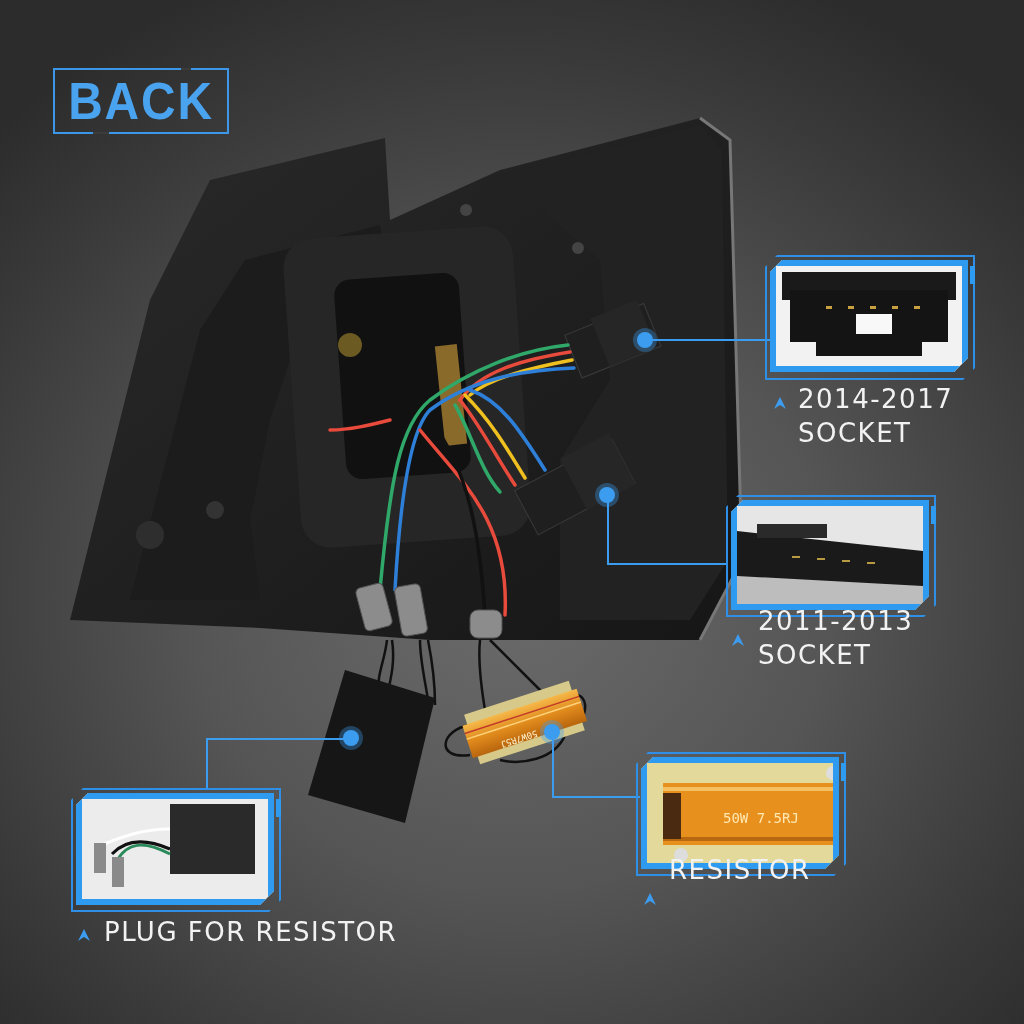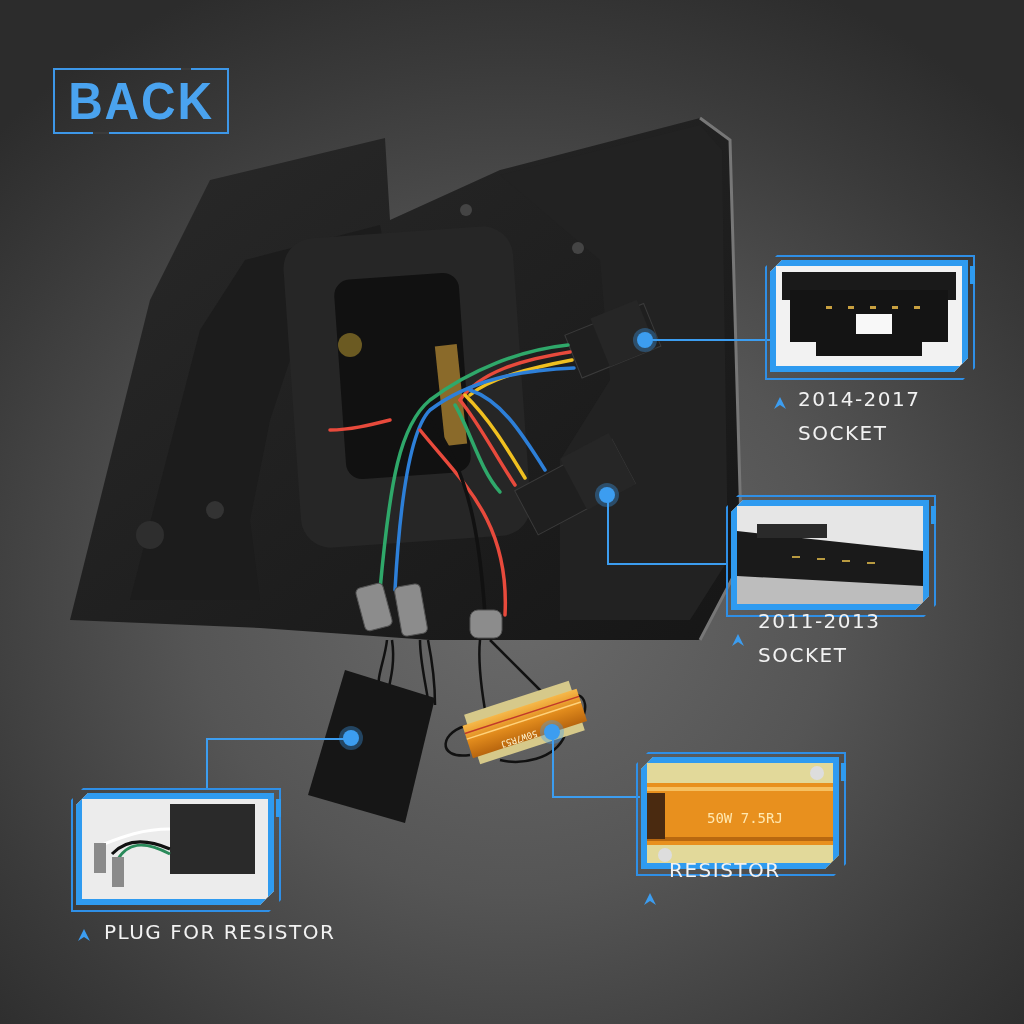--- a/index.html
+++ b/index.html
@@ -18,21 +18,21 @@
     color: #4aa3ef; font-family: "Liberation Sans", sans-serif; font-weight: bold; font-size: 52px; letter-spacing: 2px; transform: scaleX(0.92); }
 
   
   .lamp { left: 0; top: 0; width: 1024px; height: 1024px; }
 
   
   .callout-outer { border: 2px solid #2f8fe6; box-sizing: border-box; clip-path: polygon(12px 0, 100% 0, 100% calc(100% - 12px), calc(100% - 12px) 100%, 0 100%, 0 12px); }
   .callout-inner { border: 6px solid #2f9bf0; box-sizing: border-box; clip-path: polygon(12px 0, 100% 0, 100% calc(100% - 14px), calc(100% - 14px) 100%, 0 100%, 0 12px); overflow: hidden; }
   .tab-mark { width: 5px; height: 18px; background: #2f9bf0; }
 
-  .label { color: #f2f2f2; font-family: "DejaVu Sans", sans-serif; font-size: 20px; letter-spacing: 1.5px; line-height: 34px; }
+  .label { color: #f2f2f2; font-family: "DejaVu Sans", sans-serif; font-size: 26px; letter-spacing: 1.5px; line-height: 34px; }
   .chev { width: 16px; height: 16px; }
 
   .dot { width: 16px; height: 16px; border-radius: 50%; background: #3c9df0; box-shadow: 0 0 0 4px rgba(60,157,240,0.35); }
   .line { background: #3c9df0; }
 </style>
 </head>
 <body>
 
 <div class="abs back-frame">
   <div class="gap-top"></div>
@@ -175,21 +175,21 @@
 <div class="abs tab-mark" style="left:931px; top:506px;"></div>
 <svg class="abs chev" style="left:730px; top:631px;" viewBox="0 0 16 16">
     <path d="M2 15 L8 3 L14 15 L8 11 Z" fill="#3c9df0"></path>
   </svg>
 <div class="abs label" style="left:758px; top:604px;">
   <div>2011-2013</div>
     <div>SOCKET</div>
 </div>
 
 <div class="abs callout-outer" style="left:636px; top:752px; width:210px; height:124px;"></div>
-<div class="abs callout-inner" style="left:641px; top:757px; width:198px; height:112px; background:#e2d99a;">
+<div class="abs callout-inner" style="left:641px; top:757px; width:198px; height:112px; background:#e2d99a;padding-left:16px;">
   <svg width="186" height="100" viewBox="0 0 186 100">
     <rect x="0" y="20" width="186" height="62" fill="#e8901e"></rect>
     <rect x="0" y="24" width="186" height="4" fill="#f6c060"></rect>
     <rect x="0" y="74" width="186" height="4" fill="#b86810"></rect>
     <rect x="0" y="30" width="18" height="46" fill="#4a2a10"></rect>
     <circle cx="170" cy="10" r="7" fill="#ddd"></circle>
       <circle cx="18" cy="92" r="7" fill="#ddd"></circle>
     <text x="60" y="60" font-size="14" fill="#ffe8b0" font-family="DejaVu Sans Mono, monospace">50W 7.5RJ</text>
   </svg>
 </div>

